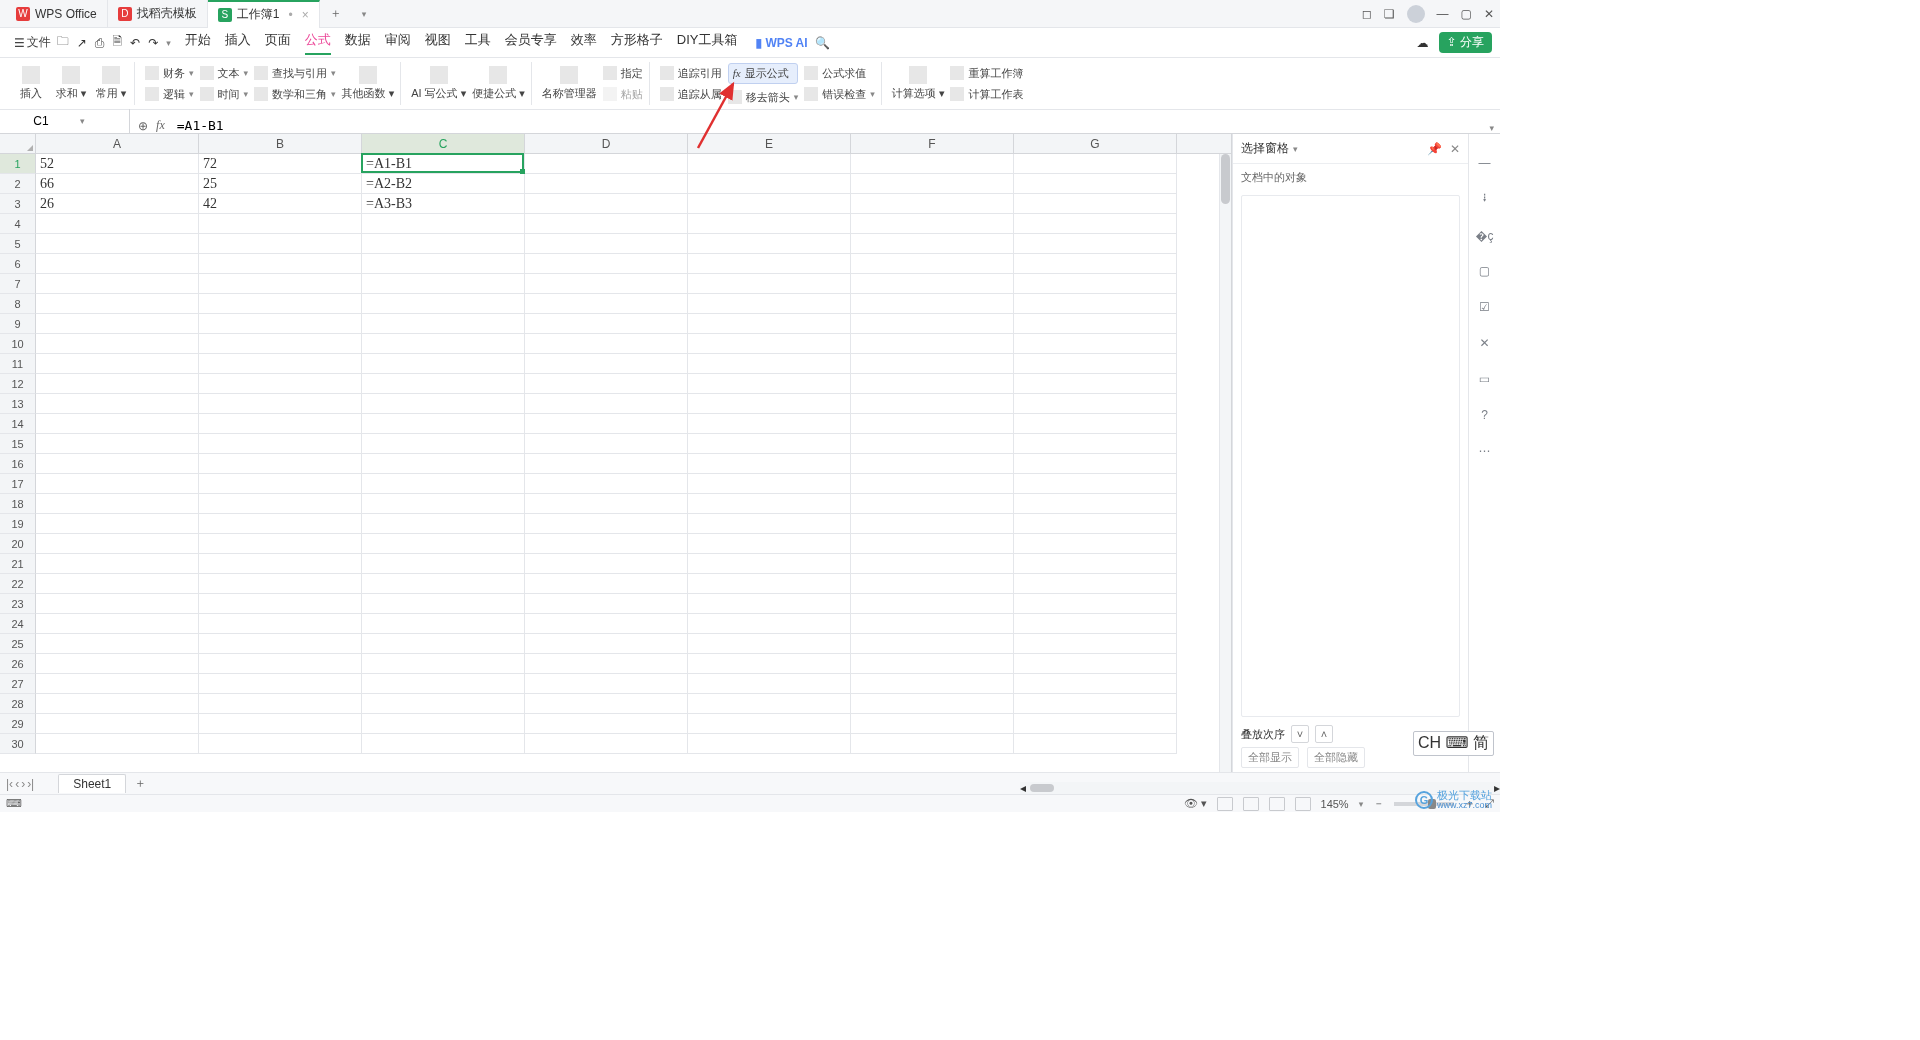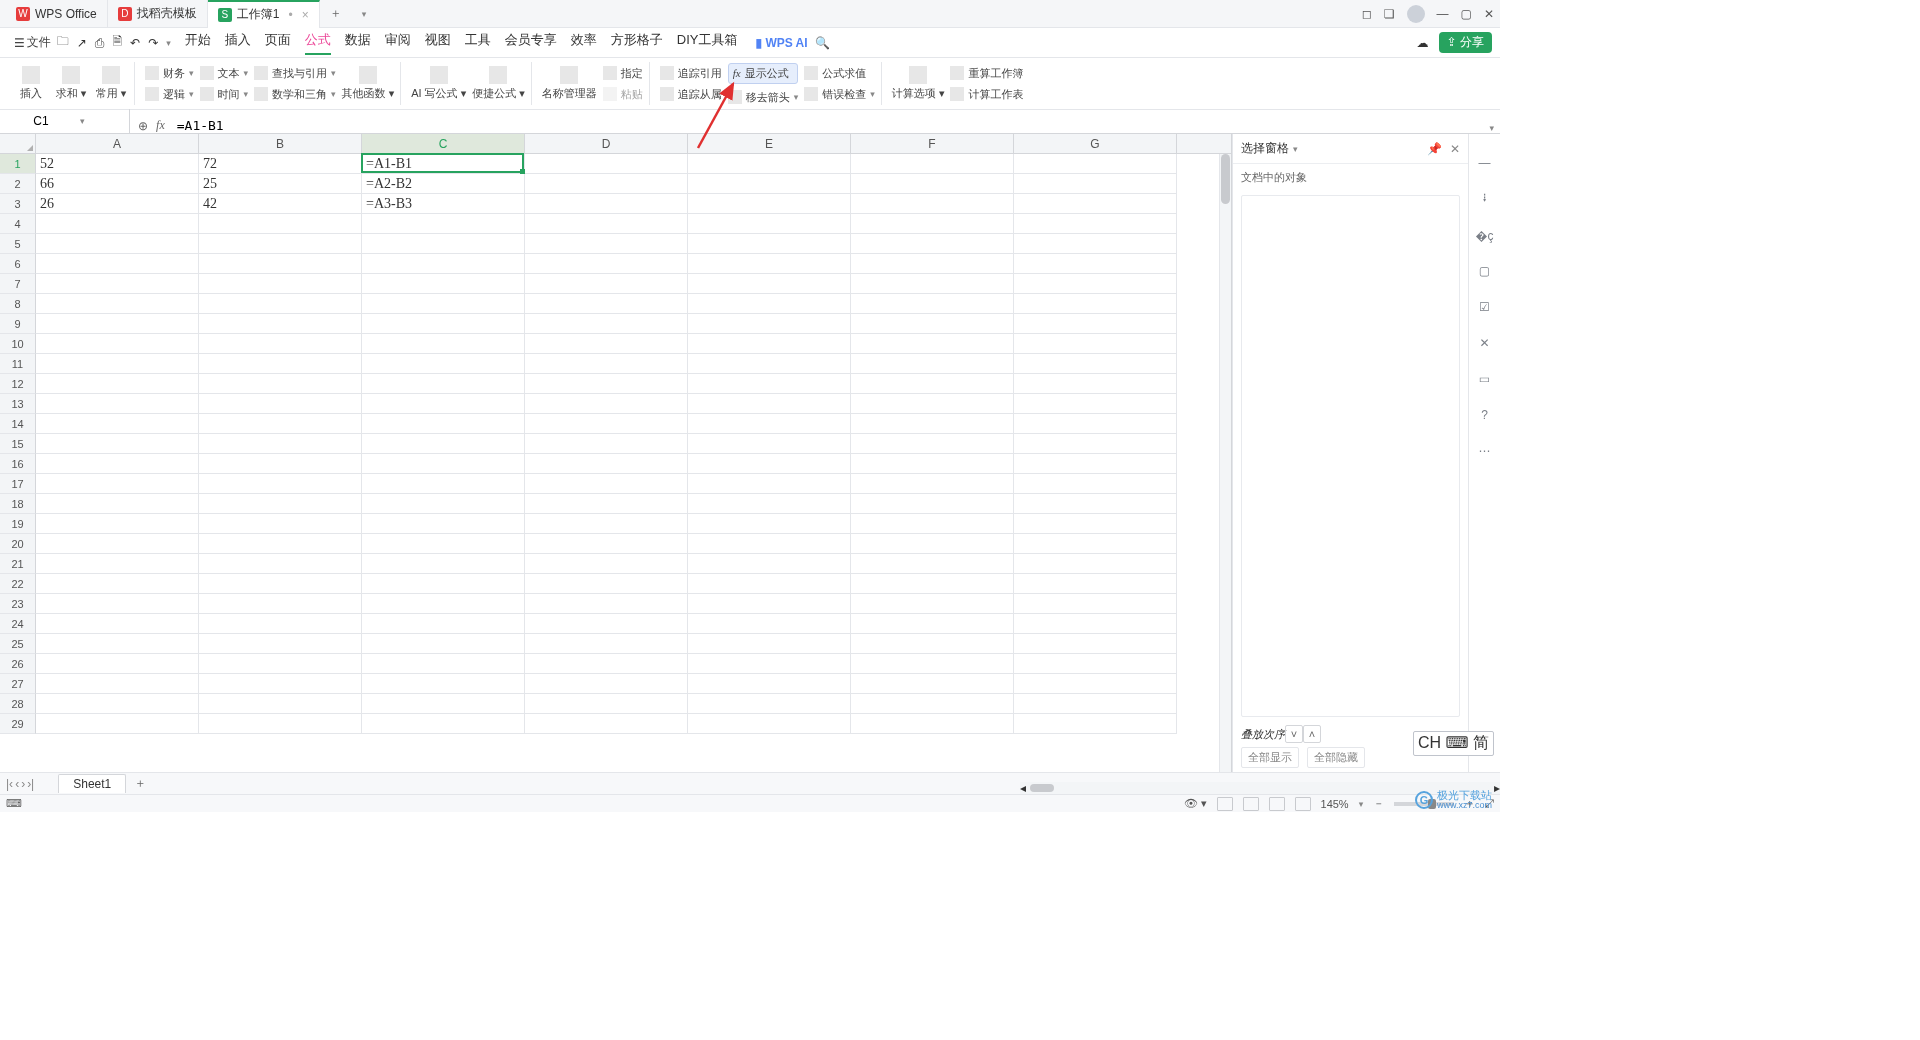--- a/index.html
+++ b/index.html
@@ -72,21 +72,21 @@
   .vthumb { position:absolute; left:1px; right:1px; top:0; height:50px; background:#c8cace; border-radius:6px;}
   
   
   .rightpane { width:236px; border-left:1px solid #e4e6ea; display:flex; flex-direction:column;}
   .rp-head { display:flex; align-items:center; padding:6px 8px; border-bottom:1px solid #eceef1;justify-content:flex-end;}
   .rp-head .rp-title { font-size:12px;}
   .rp-head .rp-icons { margin-left:auto; display:flex; gap:8px; color:#888;}
   .rp-sub { padding:6px 8px; font-size:11px; color:#666;}
   .rp-body { flex:1; margin:4px 8px; border:1px solid #e8eaee; border-radius:2px; background:#fff;}
   .rp-foot { padding:4px 8px; display:flex; flex-direction:column; gap:4px;}
-  .stack-row { display:flex; align-items:center; font-size:11px;font-style:italic;}
+  .stack-row { display:flex; align-items:center; gap:6px; font-size:11px;}
   .square-btn { border:1px solid #d4d6da; border-radius:2px; width:18px; height:18px; display:inline-flex; align-items:center; justify-content:center; color:#666;}
   .rp-links { display:flex; gap:8px; font-size:11px;}
   .rp-links span{ border:1px solid #e4e6ea; border-radius:2px; padding:2px 6px; color:#888;}
   
   
   .iconstrip { width:32px; border-left:1px solid #e4e6ea; display:flex; flex-direction:column; align-items:center; padding-top:20px; gap:18px; color:#7a7f87;}
   .iconstrip .isicon { width:18px; height:18px; display:flex;align-items:center;justify-content:center;}
   
   
   .sheettabs { height:22px; display:flex; align-items:center; border-top:1px solid #e4e6ea; background:#f7f8fa; font-size:12px; position:relative;}
@@ -620,20 +620,30 @@
             <div class="cell"></div>
             <div class="cell"></div>
             <div class="cell"></div>
             <div class="cell"></div>
             <div class="cell"></div>
             <div class="cell"></div>
             <div class="cell"></div>
           </div>
           <div class="row">
             <div class="rowh">29</div>
+            <div class="cell"></div>
+            <div class="cell"></div>
+            <div class="cell"></div>
+            <div class="cell"></div>
+            <div class="cell"></div>
+            <div class="cell"></div>
+            <div class="cell"></div>
+          </div>
+          <div class="row">
+            <div class="rowh">30</div>
             <div class="cell"></div>
             <div class="cell"></div>
             <div class="cell"></div>
             <div class="cell"></div>
             <div class="cell"></div>
             <div class="cell"></div>
             <div class="cell"></div>
           </div>
         </div>
       <div class="selected-cell" id="selbox" style="left: 361px; top: 19px; width: 163px; height: 20px;"></div>

